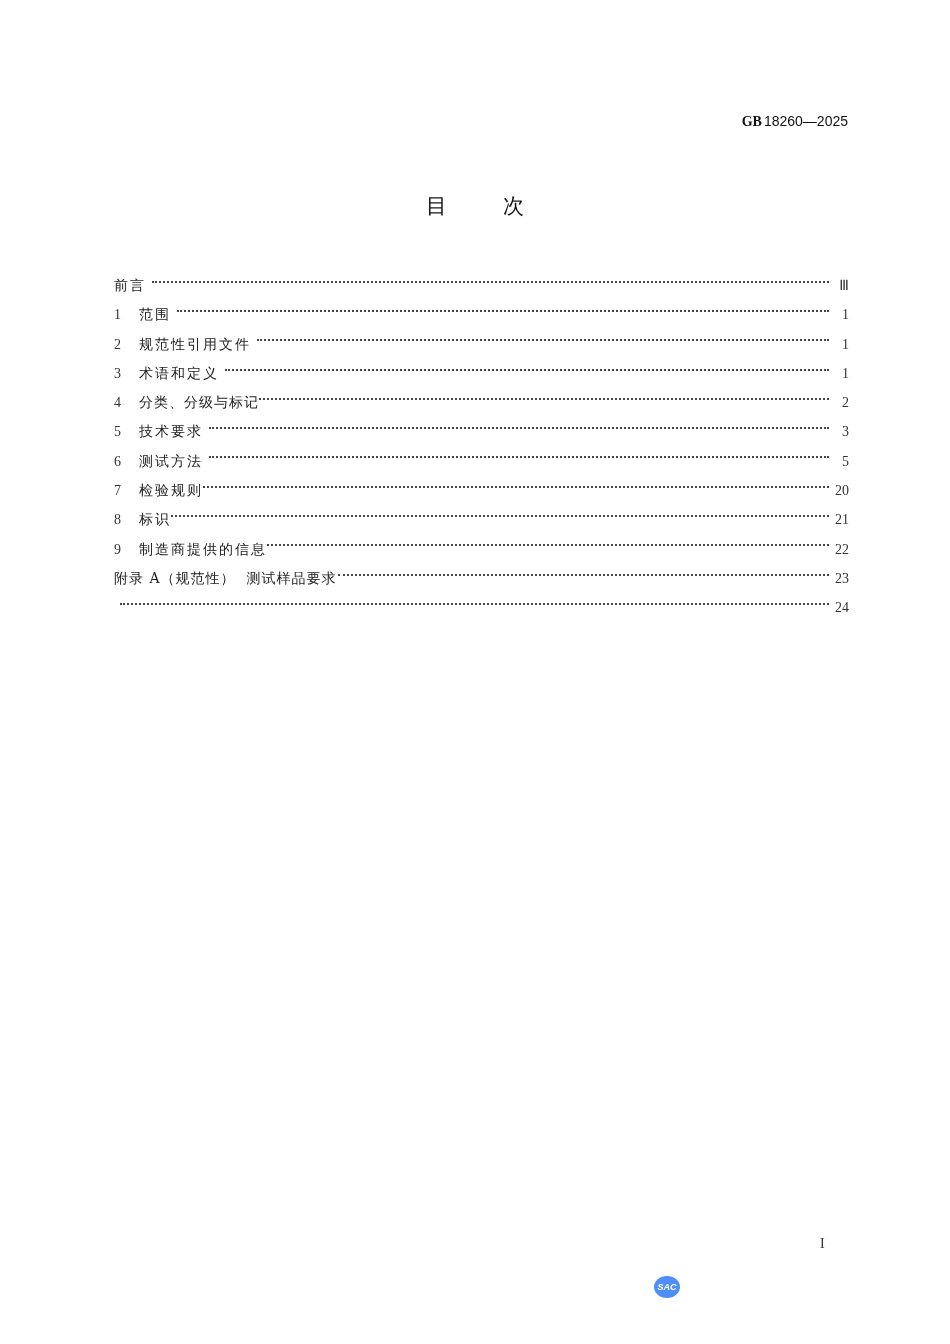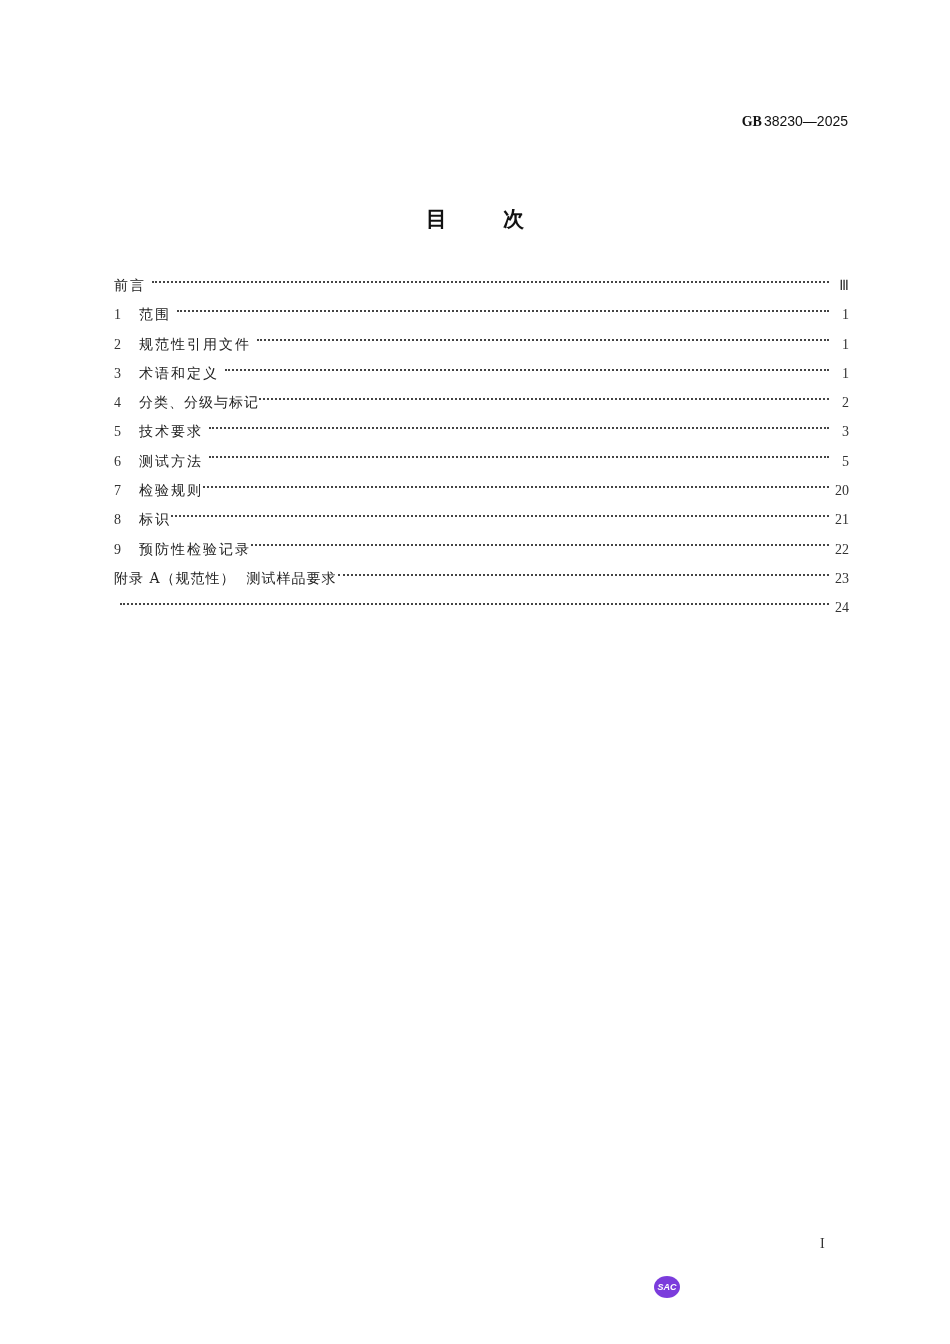--- a/index.html
+++ b/index.html
@@ -9,23 +9,23 @@
       color: #1a1a1a;
     }
     .std-code {
       position: absolute; right: 102px; top: 113px;
       font-family: "Liberation Sans", "DejaVu Sans", sans-serif;
       font-size: 14px; color: #111;
       white-space: nowrap;
     }
     .std-code .gb { font-family: "Liberation Serif", serif; font-weight: bold; margin-right: 2px; }
     .toc-title {
-      position: absolute; top: 205px; left: 0; width: 950px; text-align: center;
+      position: absolute; top: 192px; left: 0; width: 950px; text-align: center;
       font-family: "DejaVu Sans", "Liberation Sans", sans-serif;
-      font-weight: bold; font-size: 21px; letter-spacing: 0; color: #111;
+      font-weight: normal; font-size: 21px; letter-spacing: 0; color: #111;
     }
     .toc-title span { display: inline-block; }
     .toc-title .gap { width: 56px; }
     .toc {
       position: absolute; left: 114px; top: 271px; width: 735px;
     }
     .toc-row {
       display: flex; align-items: flex-start;
       height: 29.3px; line-height: 29.3px;
       font-size: 14px;
@@ -44,30 +44,30 @@
     .toc-page {
       flex: 0 0 auto; min-width: 14px; text-align: right;
       font-family: "Liberation Serif", serif; font-size: 14px; color: #333;
     }
     .page-num {
       position: absolute; left: 820px; top: 1236px;
       font-family: "Liberation Serif", serif; font-size: 14px; color: #333;
     }
     .watermark {
       position: absolute; left: 654px; top: 1276px; width: 26px; height: 22px;
-      border-radius: 50%; background: #6d28d9; color: #fff;
+      border-radius: 50%; background: #3b82f6; color: #fff;
       font-family: "Liberation Sans", sans-serif; font-weight: bold; font-style: italic;
       font-size: 9px; line-height: 22px; text-align: center; opacity: 0.9;
     }
   </style>
 </head>
 <body>
 
 <div class="std-code">
-  <span class="gb">GB</span><span>38230—2025</span>
+  <span class="gb">GB</span><span>18260—2025</span>
 </div>
 
 <div class="toc-title">
   <span>目</span><span class="gap"></span><span>次</span>
 </div>
 
 <div class="toc">
   <div class="toc-row">
     <span class="toc-label">前言</span>
     <span class="toc-leader"></span>
@@ -116,21 +116,21 @@
     <span class="toc-page">20</span>
   </div>
   <div class="toc-row">
     <span class="toc-num">8</span>
     <span class="toc-label">标识</span>
     <span class="toc-leader" style="margin-left:0"></span>
     <span class="toc-page">21</span>
   </div>
   <div class="toc-row">
     <span class="toc-num">9</span>
-    <span class="toc-label">预防性检验记录</span>
+    <span class="toc-label">制造商提供的信息</span>
     <span class="toc-leader" style="margin-left:0"></span>
     <span class="toc-page">22</span>
   </div>
   <div class="toc-row">
     <span class="toc-label tight" style="white-space:pre">附录 A（规范性）  测试样品要求</span>
     <span class="toc-leader" style="margin-left:2px"></span>
     <span class="toc-page">23</span>
   </div>
   <div class="toc-row">
     <span class="toc-leader"></span>

